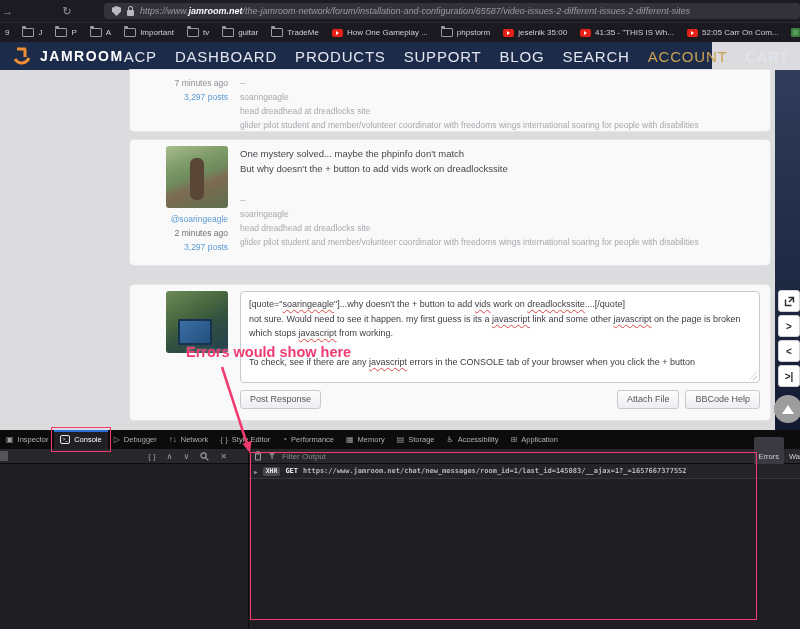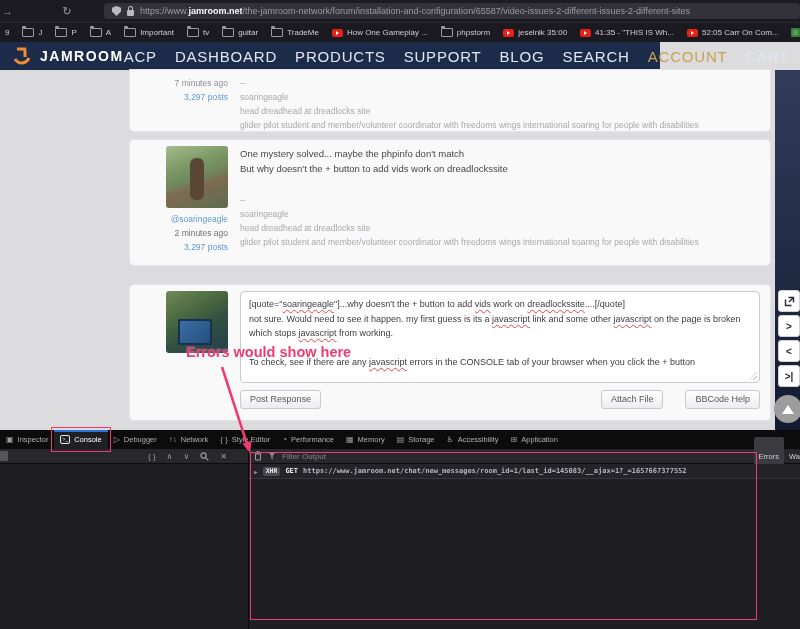--- a/index.html
+++ b/index.html
@@ -11,36 +11,36 @@
   .nav-ic{color:#9a9aa2;font-size:11px;line-height:1;flex:none;}
   .ic-fwd{margin-left:2px;width:12px;}
   .ic-reload{margin-left:46px;width:14px;text-align:center;}
   .urlbar{margin-left:30px;flex:1;height:16px;background:#33323b;border-radius:4px;
           display:flex;align-items:center;padding:0 8px;gap:6px;min-width:0;}
   .shield{width:9px;height:10px;background:#b9b9c2;flex:none;
           clip-path:polygon(50% 0,100% 18%,100% 55%,50% 100%,0 55%,0 18%);}
   .lock{width:7px;height:6px;background:#b9b9c2;border-radius:1px;position:relative;flex:none;margin-top:3px;}
   .lock::before{content:"";position:absolute;top:-4px;left:1px;width:5px;height:5px;
                 border:1.5px solid #b9b9c2;border-bottom:none;border-radius:3px 3px 0 0;box-sizing:border-box;}
-  .url-text{font-size:9px;white-space:nowrap;overflow:hidden;color:#9a9aa2;}
+  .url-text{font-size:9px;white-space:nowrap;overflow:hidden;color:#9a9aa2;font-style:italic;}
   .u-strong{color:#fbfbfe;font-weight:bold;}
   
   .chrome-row2{position:absolute;top:22px;left:0;width:800px;height:20px;background:#1b1a21;
                border-top:1px solid #2b2a33;box-sizing:border-box;display:flex;align-items:center;
                gap:13px;padding-left:5px;overflow:hidden;font-size:8px;color:#cfcfd6;white-space:nowrap;}
   .bm{display:flex;align-items:center;gap:4px;flex:none;}
   .bm-folder{width:10px;height:7px;border:1px solid #9a9aa4;border-radius:1px;position:relative;flex:none;}
   .bm-folder::before{content:"";position:absolute;top:-3px;left:-1px;width:4px;height:2px;
                      background:#9a9aa4;border-radius:1px 1px 0 0;}
   .bm-yt{width:11px;height:8px;background:#e62117;border-radius:2px;position:relative;flex:none;}
   .bm-yt::after{content:"";position:absolute;left:4px;top:2px;border-left:3px solid #fff;
                 border-top:2px solid transparent;border-bottom:2px solid transparent;}
   .bm-home{width:9px;height:9px;background:#57a05a;border-radius:2px;box-shadow:inset 0 0 0 2px #3c7d40;flex:none;}
   
-  .siteheader{position:absolute;top:42px;left:0;width:660px;height:28px;background:#1d2b4a;
+  .siteheader{position:absolute;top:42px;left:0;width:712px;height:28px;background:#1d2b4a;
               display:flex;align-items:center;}
   .logo-svg{margin-left:12px;flex:none;}
   .logo-text{color:#fff;font-weight:bold;font-size:14px;letter-spacing:1.5px;margin-left:8px;}
   .sitenav{margin-left:auto;margin-right:28px;display:flex;gap:18px;font-size:15px;
            letter-spacing:.8px;color:#e2e6f0;}
   .nv.gold{color:#c9a250;}
   
   .page{position:absolute;top:70px;left:0;width:800px;height:464px;background:#dcdcde;}
   .navy-strip{position:absolute;right:0;top:0;width:25px;height:360px;
               background:linear-gradient(#303c5a,#131b31);}
@@ -63,21 +63,21 @@
               background:linear-gradient(135deg,#3a6ea5,#24507e);border:2px solid #17324f;border-radius:1px;}
   .textarea{background:#fff;border:1px solid #c9c9cf;border-radius:4px;height:92px;
             padding:5px 8px;font-size:9px;line-height:14.5px;color:#3c3c44;position:relative;
             box-sizing:border-box;overflow:hidden;}
   .rl{min-height:14.5px;}
   .sq{text-decoration:underline;text-decoration-style:wavy;text-decoration-color:#e04545;
       text-decoration-thickness:1px;text-underline-offset:2px;}
   .resize{position:absolute;right:2px;bottom:2px;width:8px;height:8px;
           background:repeating-linear-gradient(135deg,transparent 0 2px,#b5b5bb 2px 3px);
           clip-path:polygon(100% 0,100% 100%,0 100%);}
-  .btnrow{display:flex;margin-top:7px;align-items:flex-end;gap:16px;}
+  .btnrow{display:flex;margin-top:7px;align-items:flex-end;}
   .btn{background:linear-gradient(#fefefe,#ededf0);border:1px solid #c8c8ce;border-radius:3px;
        font-size:9px;color:#55555c;padding:4px 9px;line-height:1;font-family:inherit;}
   .btn+.btn{margin-left:6px;}
   .spacer{flex:1;}
   
   .fab{position:absolute;left:778px;width:22px;height:22px;background:#fff;border:1px solid #d2d2d6;
        border-radius:3px;display:flex;align-items:center;justify-content:center;font-size:10px;
        color:#2b2b30;font-weight:bold;box-sizing:border-box;}
   .scrolltop{position:absolute;left:774px;top:325px;width:28px;height:28px;border-radius:50%;
              background:#9d9d9d;display:flex;align-items:center;justify-content:center;}

